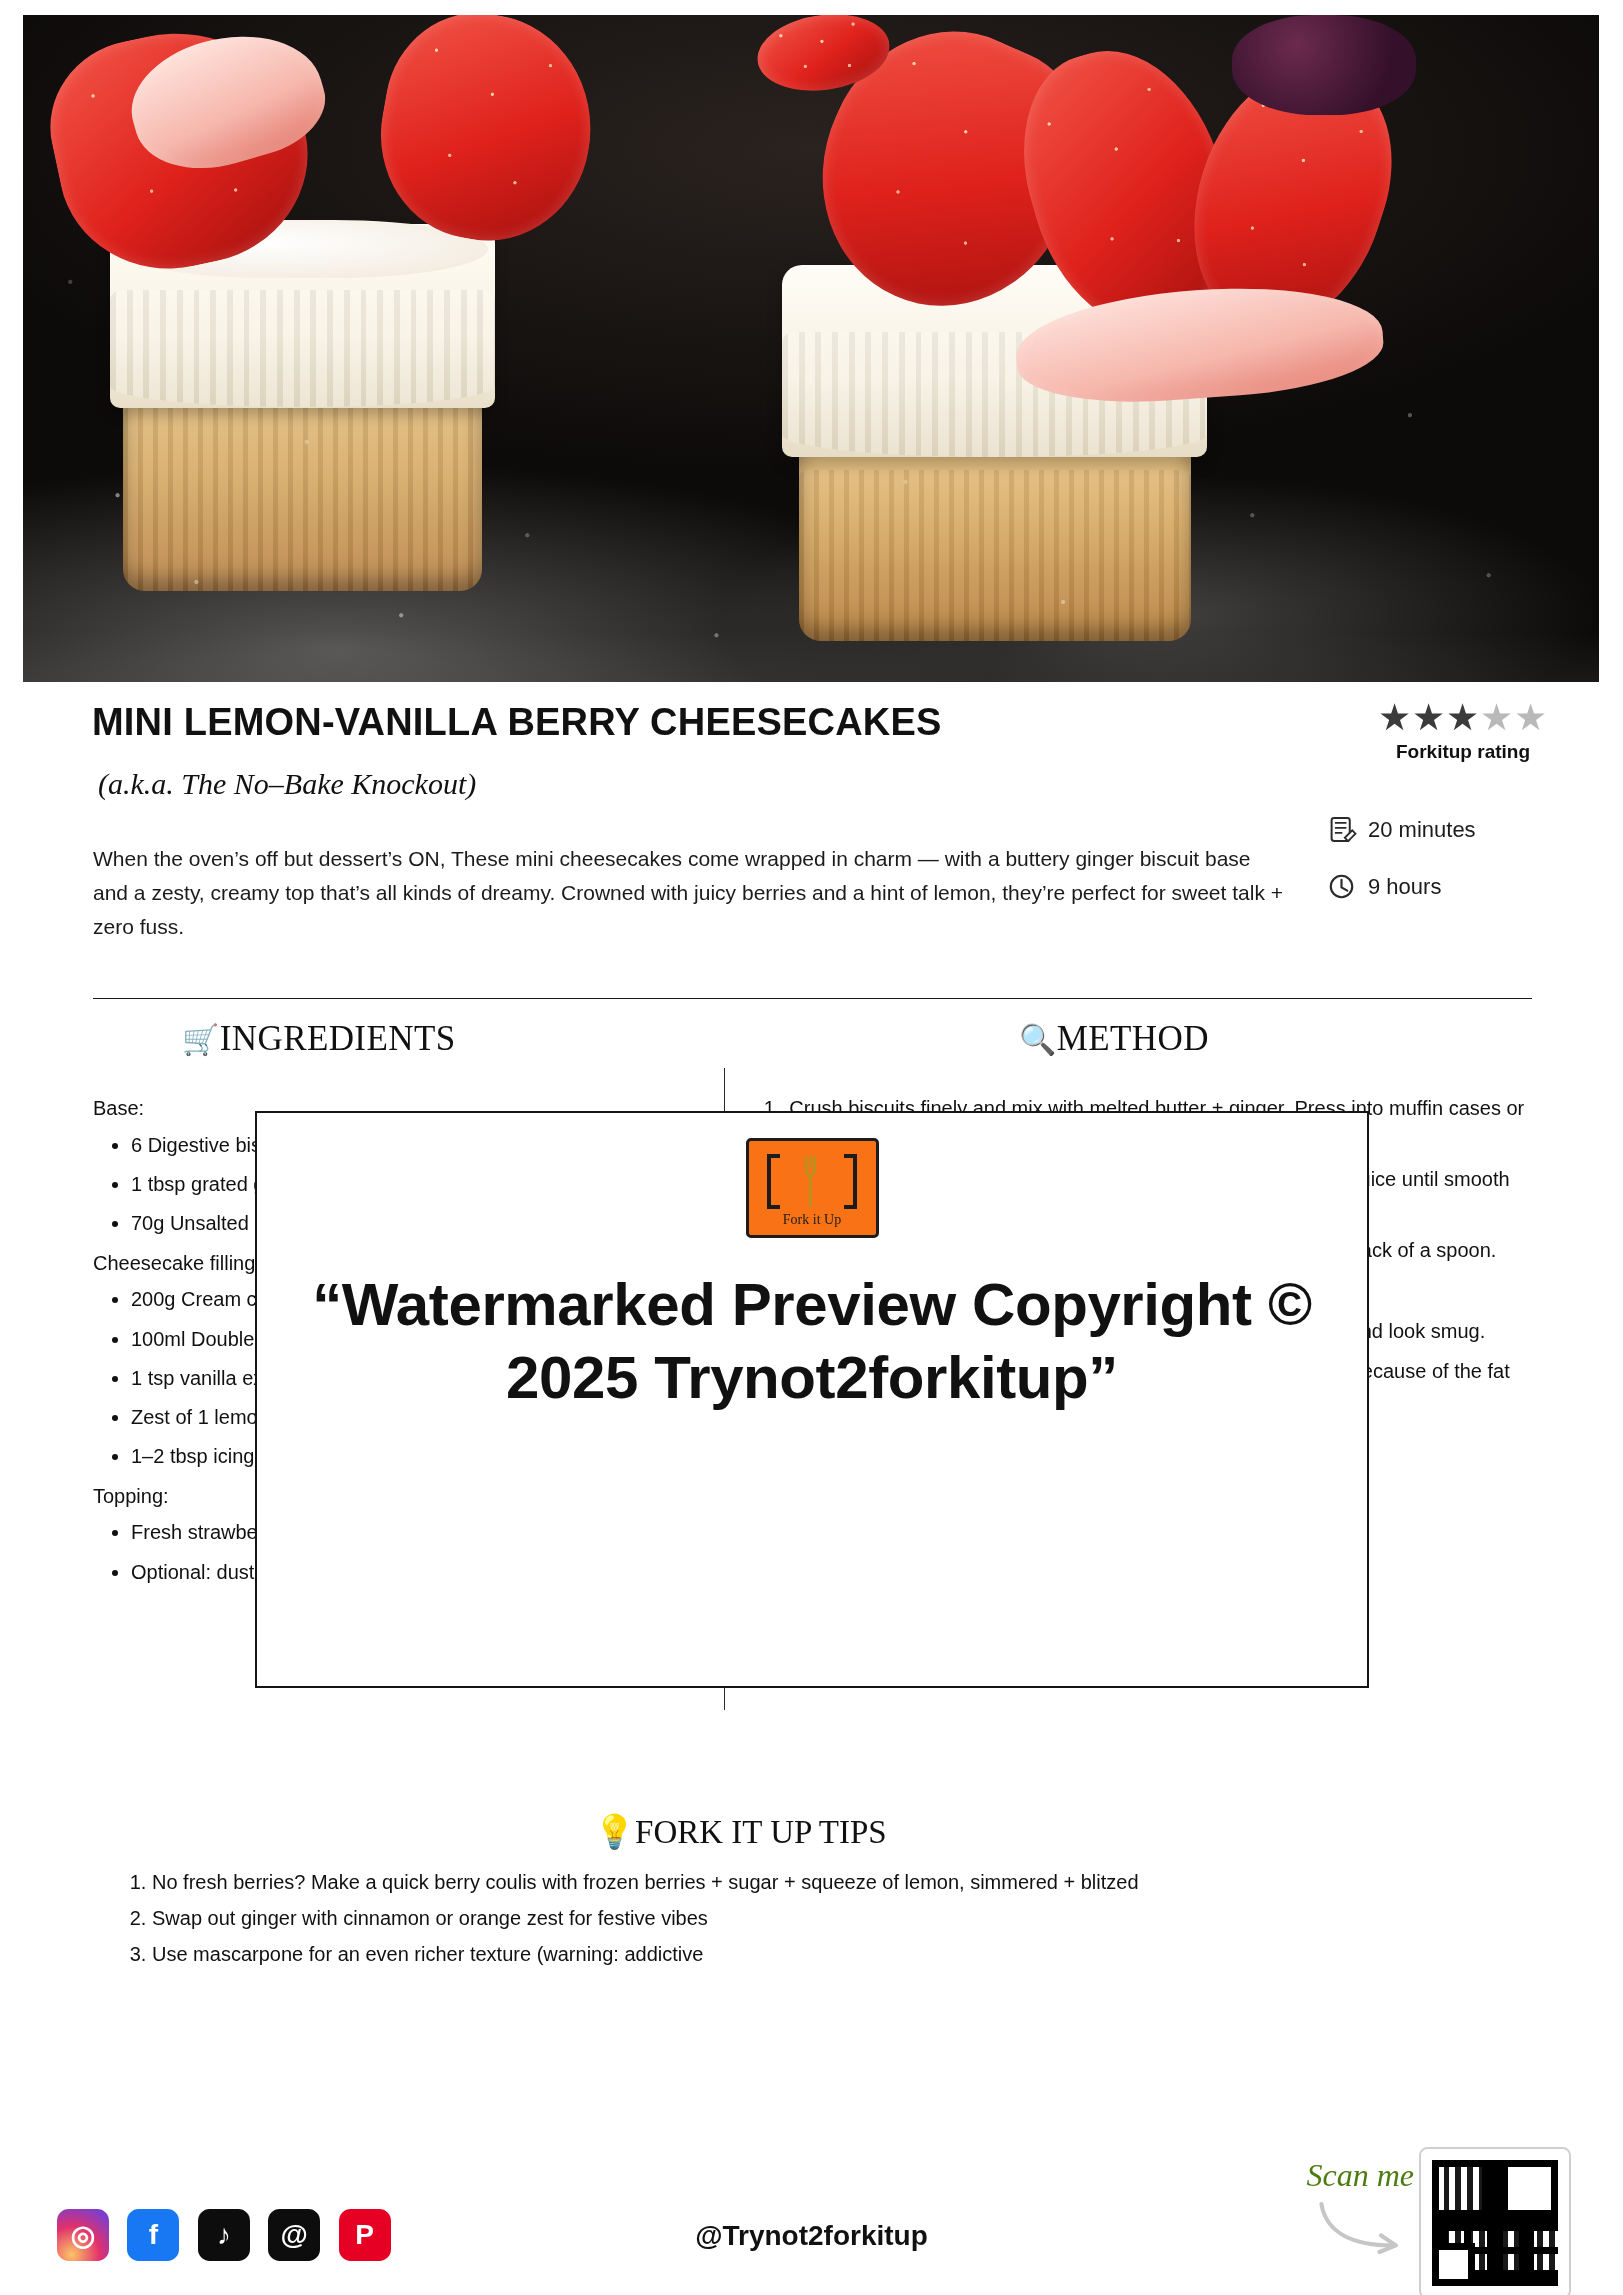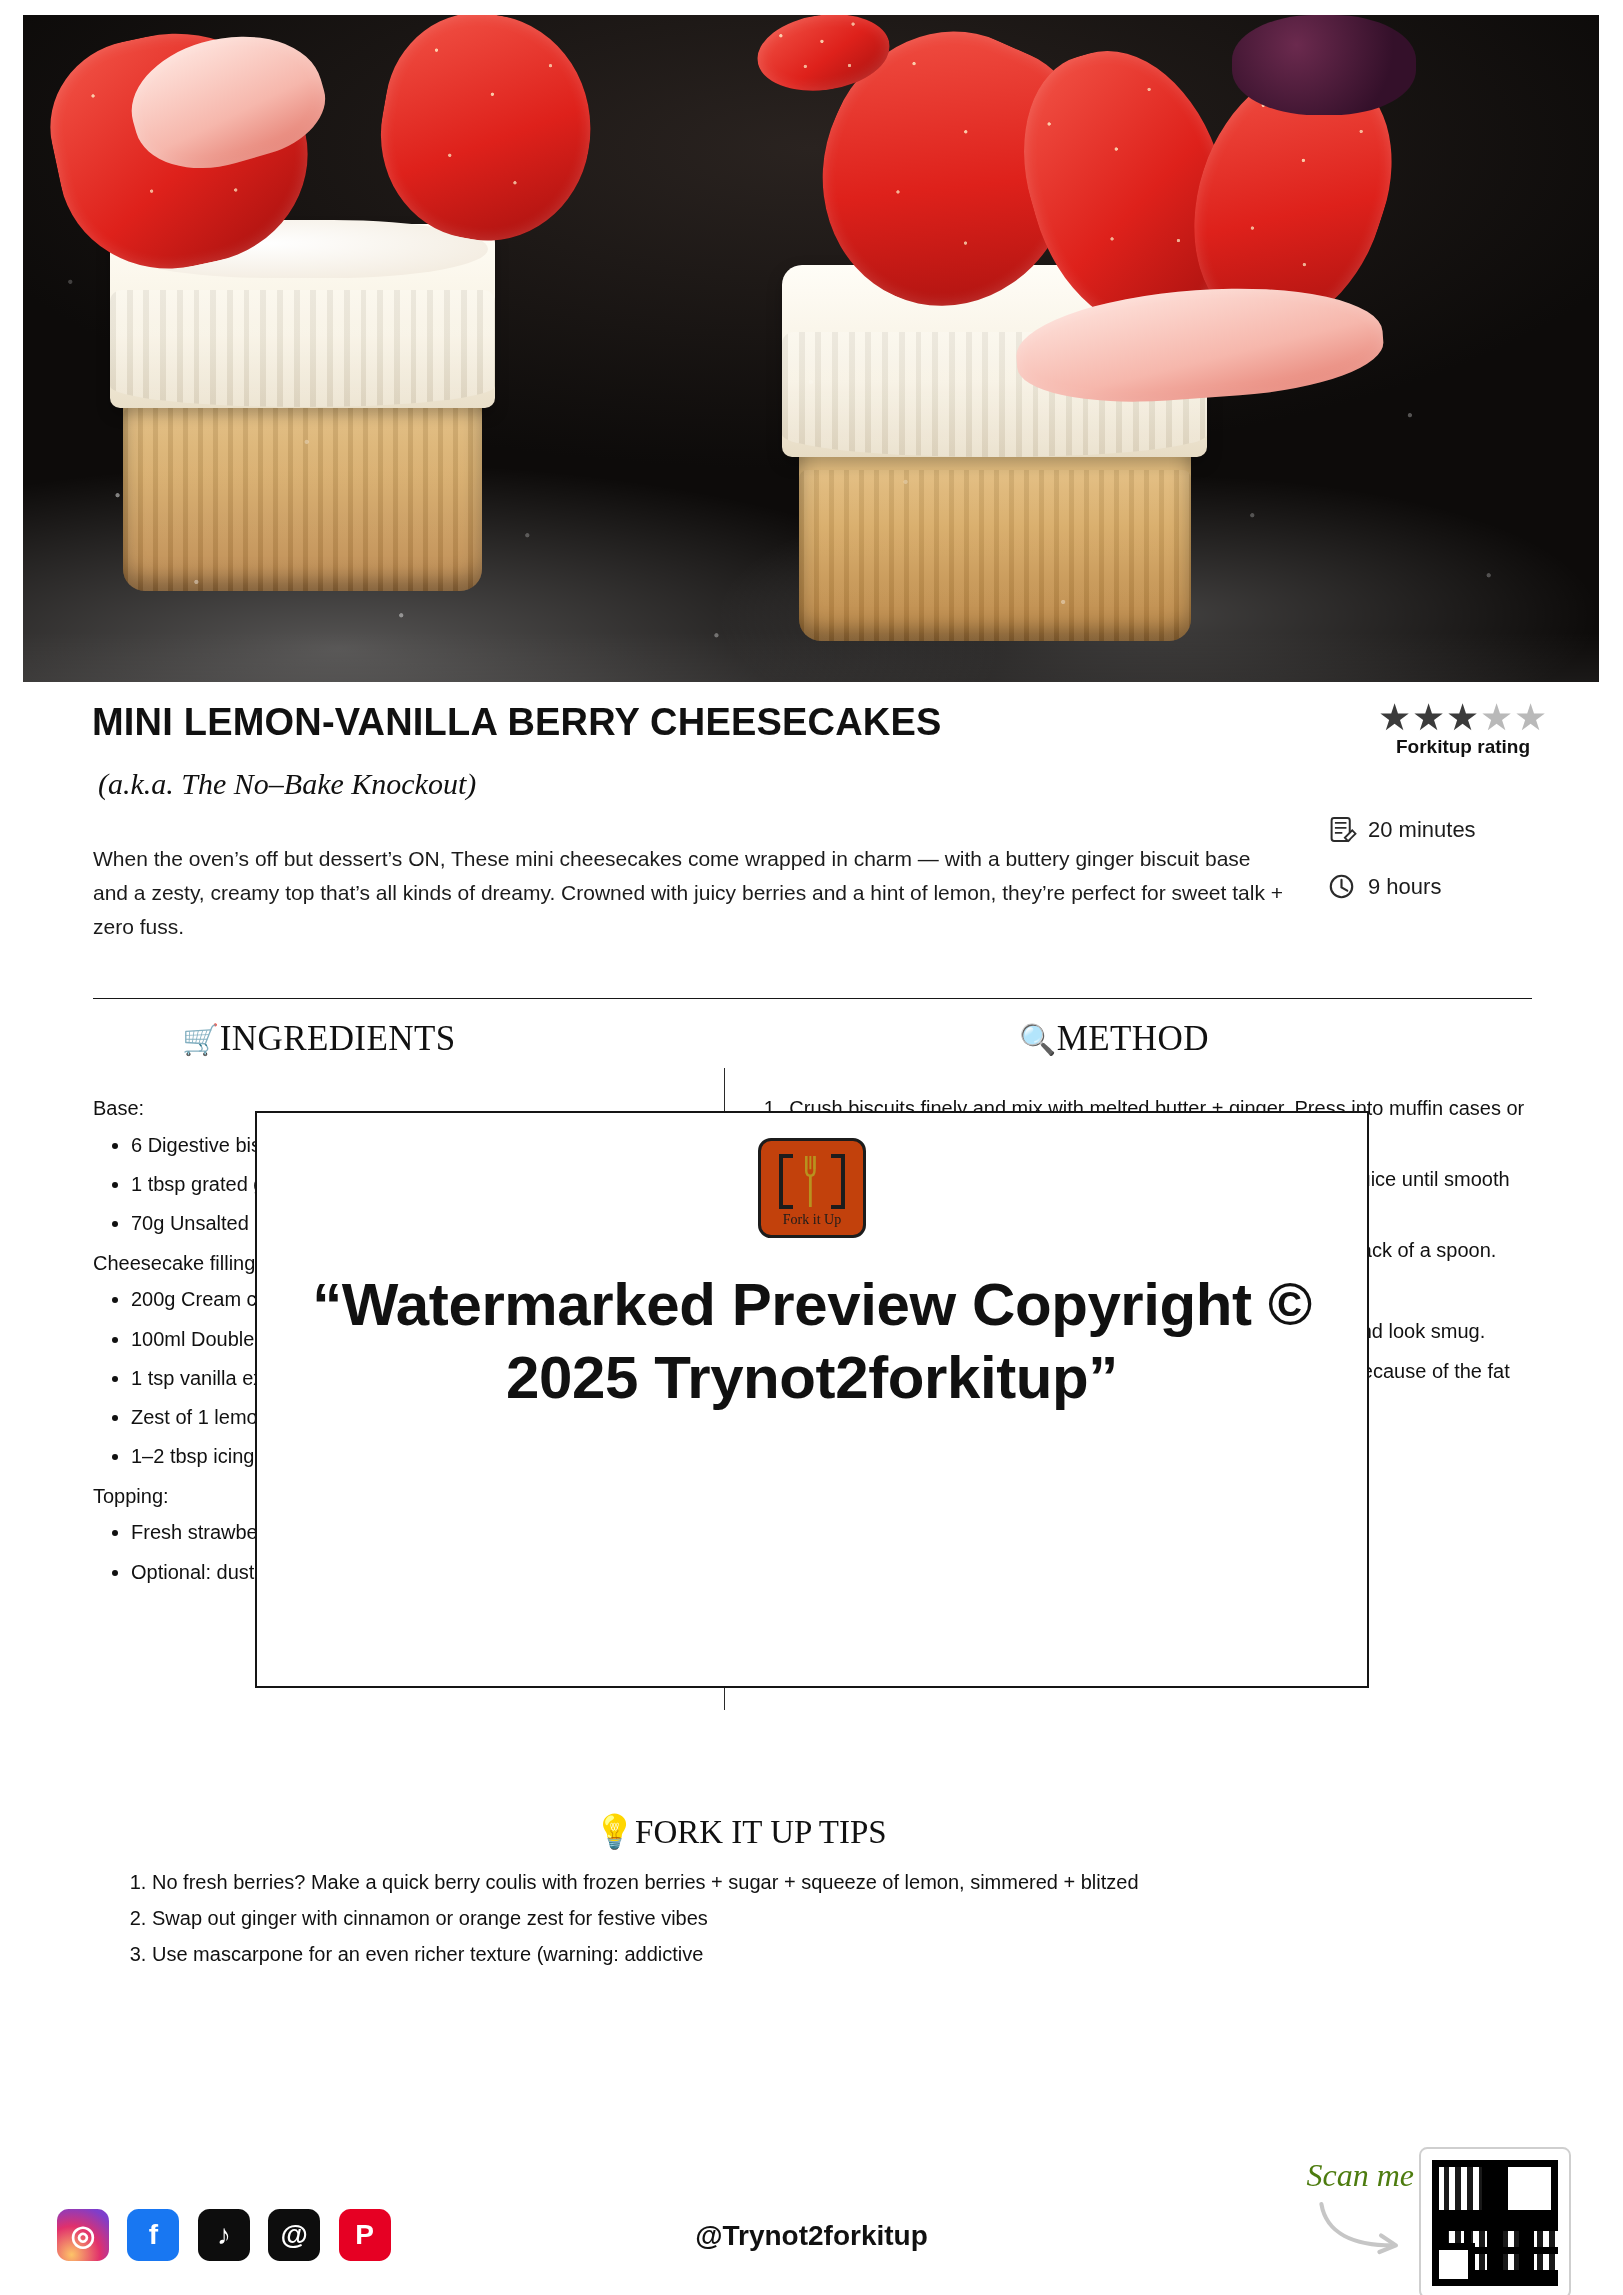--- a/index.html
+++ b/index.html
@@ -146,21 +146,21 @@
   .intro {
     position: absolute; left: 93px; top: 842px; width: 1193px;
     font-size: 21px; line-height: 1.62; color: #1b1b1b;
   }
 
   
   .rating-wrap { position: absolute; right: 35px; top: 699px; width: 250px; text-align: center; }
   .stars { font-size: 37px; letter-spacing: 0.8px; line-height: 1; }
   .star-on { color: #3b3b3b; }
   .star-off { color: #b9b9b9; }
-  .rating-label { font-size: 19px; font-weight: 700; }
+  .rating-label { font-size: 19px; font-weight: 700; margin-top: 5px; }
 
   .meta { position: absolute; right: 33px; top: 801px; width: 275px; }
   .meta-row { display: flex; align-items: center; height: 57px; }
   .meta-ico { width: 53px; text-align: center; color: #2b2b2b; }
   .meta-ico svg { display: block; margin: 0 auto; }
   .meta-txt { font-size: 22px; color: #1b1b1b; }
 
   .rule {
     position: absolute; left: 93px; top: 998px; width: 1439px;
     border-top: 1.7px solid #171717;
@@ -249,23 +249,23 @@
   .qr-bl { position: absolute; left: 0; bottom: 0; width: 34%; height: 34%;
            border: 7.5px solid #000; background: #fff; }
 
   
   .wm {
     position: absolute; left: 255px; top: 1111px; width: 1114px; height: 577px;
     background: #ffffff; border: 2.5px solid #151515;
     text-align: center; z-index: 40;
   }
   .wm-logo {
-    width: 108px; height: 100px; margin: 25px auto 0;
-    border: 3.3px solid #1c1c1c; border-radius: 13px;
-    position: relative; background: #c2410c;
+    width: 133px; height: 100px; margin: 25px auto 0;
+    border: 3.3px solid #1c1c1c; border-radius: 5px;
+    position: relative; background: #f97316;
   }
   .wm-logo .fork { position: absolute; left: 50%; top: 13.3px; transform: translateX(-50%); }
   .wm-logo .lbl {
     position: absolute; left: 0; right: 0; bottom: 6.7px;
     font-family: "Liberation Serif", serif; font-size: 14px; color: #1c1c1c;
   }
   .wm-logo .brk-l, .wm-logo .brk-r {
     position: absolute; top: 13.3px; width: 13.3px; height: 55px;
     border: 4.2px solid #1c1c1c;
   }

